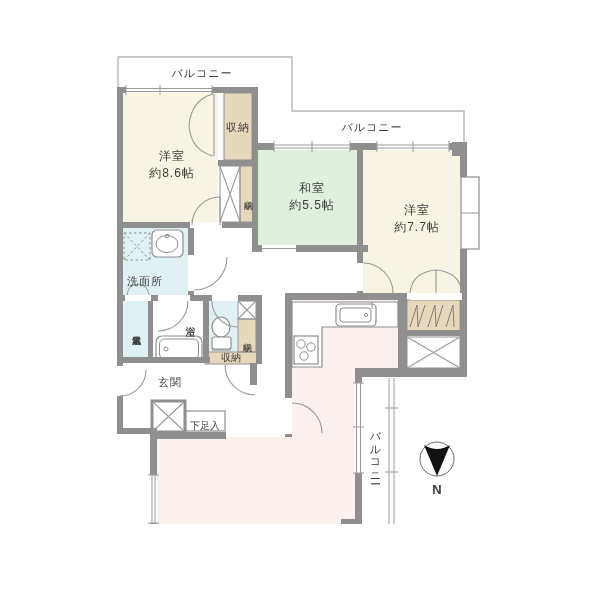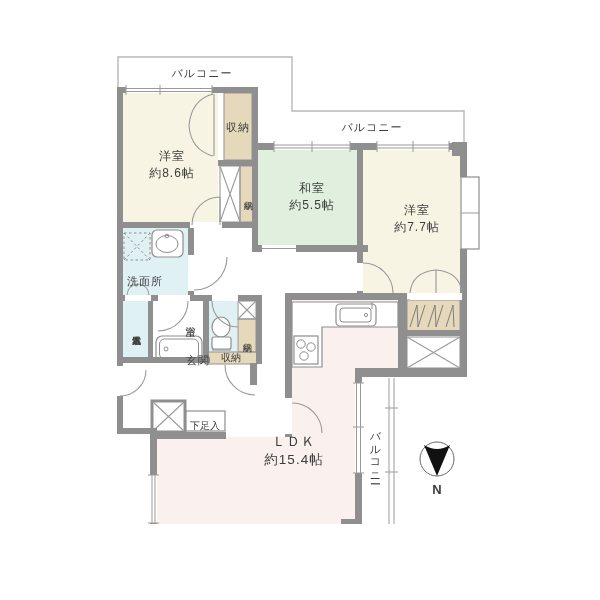--- a/index.html
+++ b/index.html
@@ -240,29 +240,25 @@
     <div>約8.6帖</div>
   </div>
   <div class="lbl room-lbl" style="left:312px;top:197px;">
     <div>和室</div>
     <div>約5.5帖</div>
   </div>
   <div class="lbl room-lbl" style="left:417px;top:219px;">
     <div>洋室</div>
     <div>約7.7帖</div>
   </div>
-  <div class="lbl ldk-lbl" style="left:294px;top:451px;">
-    <div>ＬＤＫ</div>
-    <div>約15.4帖</div>
-  </div>
 
   <div class="lbl small" style="left:238px;top:127px;">収納</div>
   <div class="lbl vtiny v" style="left:248px;top:194px;">収納</div>
   <div class="lbl vtiny v" style="left:247px;top:336px;">収納</div>
   <div class="lbl tiny" style="left:231px;top:358px;">収納</div>
   <div class="lbl small" style="left:145px;top:281px;">洗面所</div>
   <div class="lbl vtiny v" style="left:136px;top:329px;">電気温水器</div>
   <div class="lbl tiny v" style="left:190px;top:318px;">浴室</div>
-  <div class="lbl small" style="left:170px;top:360px;margin-left:28px;">玄関</div>
+  <div class="lbl small" style="left:170px;top:382px;">玄関</div>
   <div class="lbl tiny" style="left:205px;top:426px;">下足入</div>
   <div class="lbl compass-n" style="left:437px;top:489px;">N</div>
 
 </div>
 
 </body></html>

